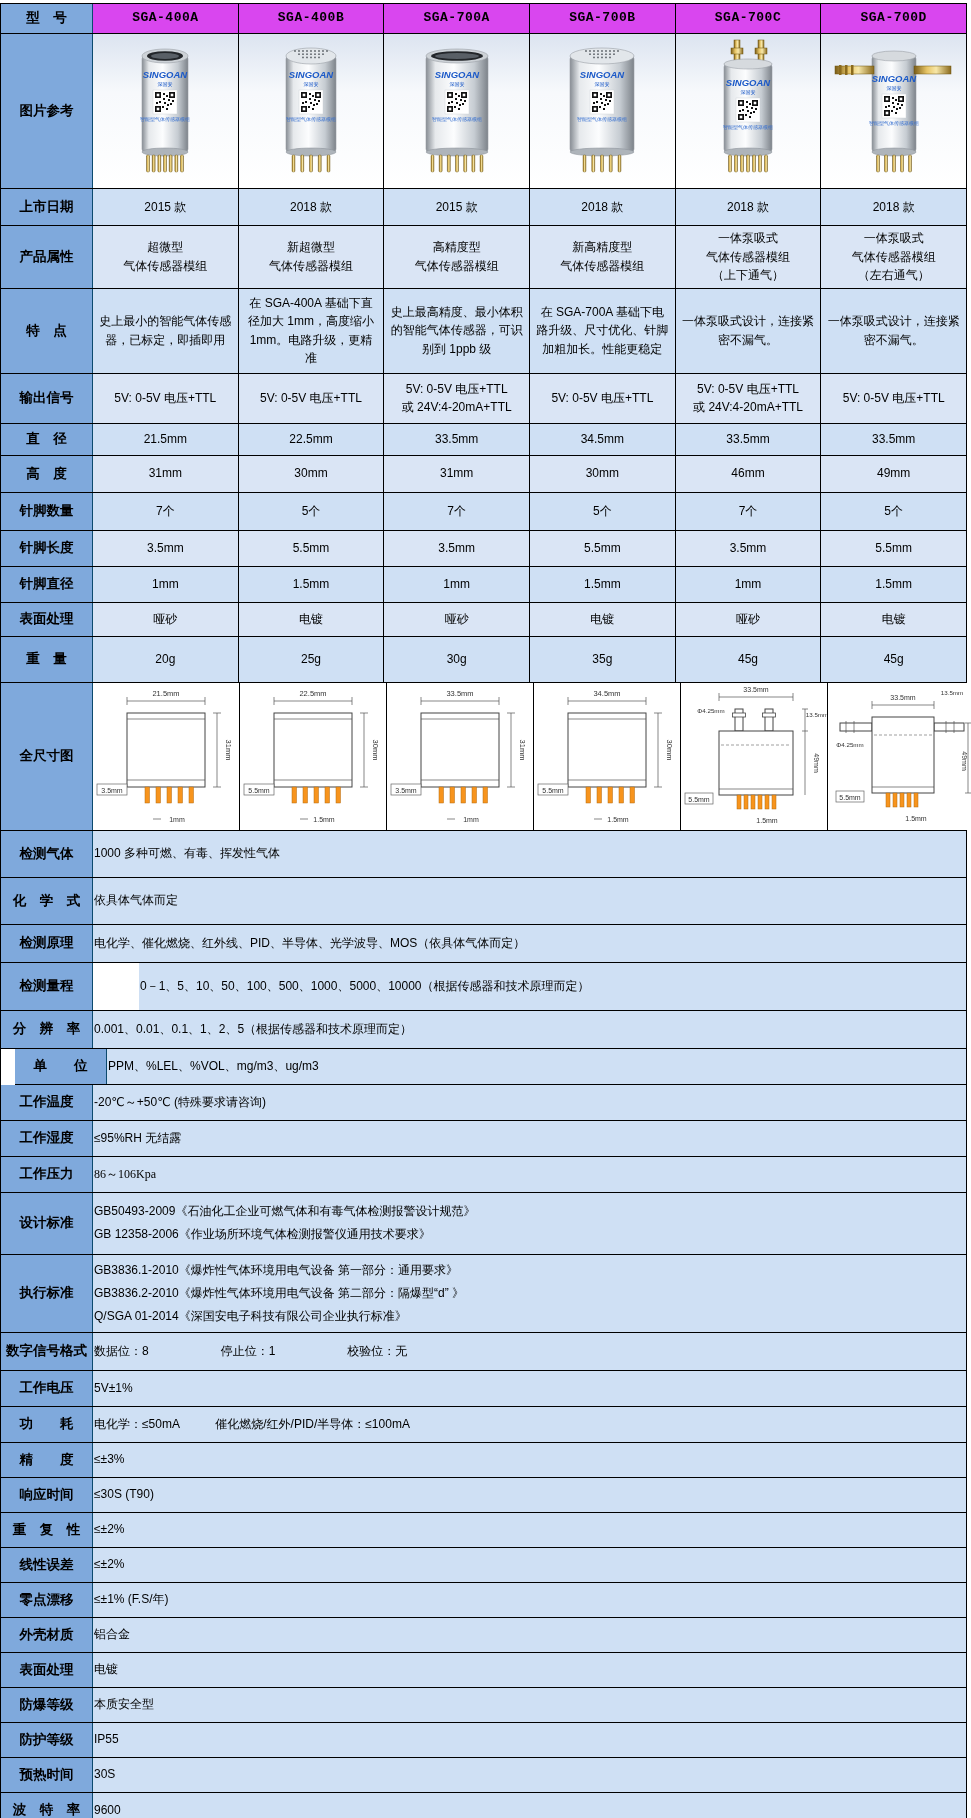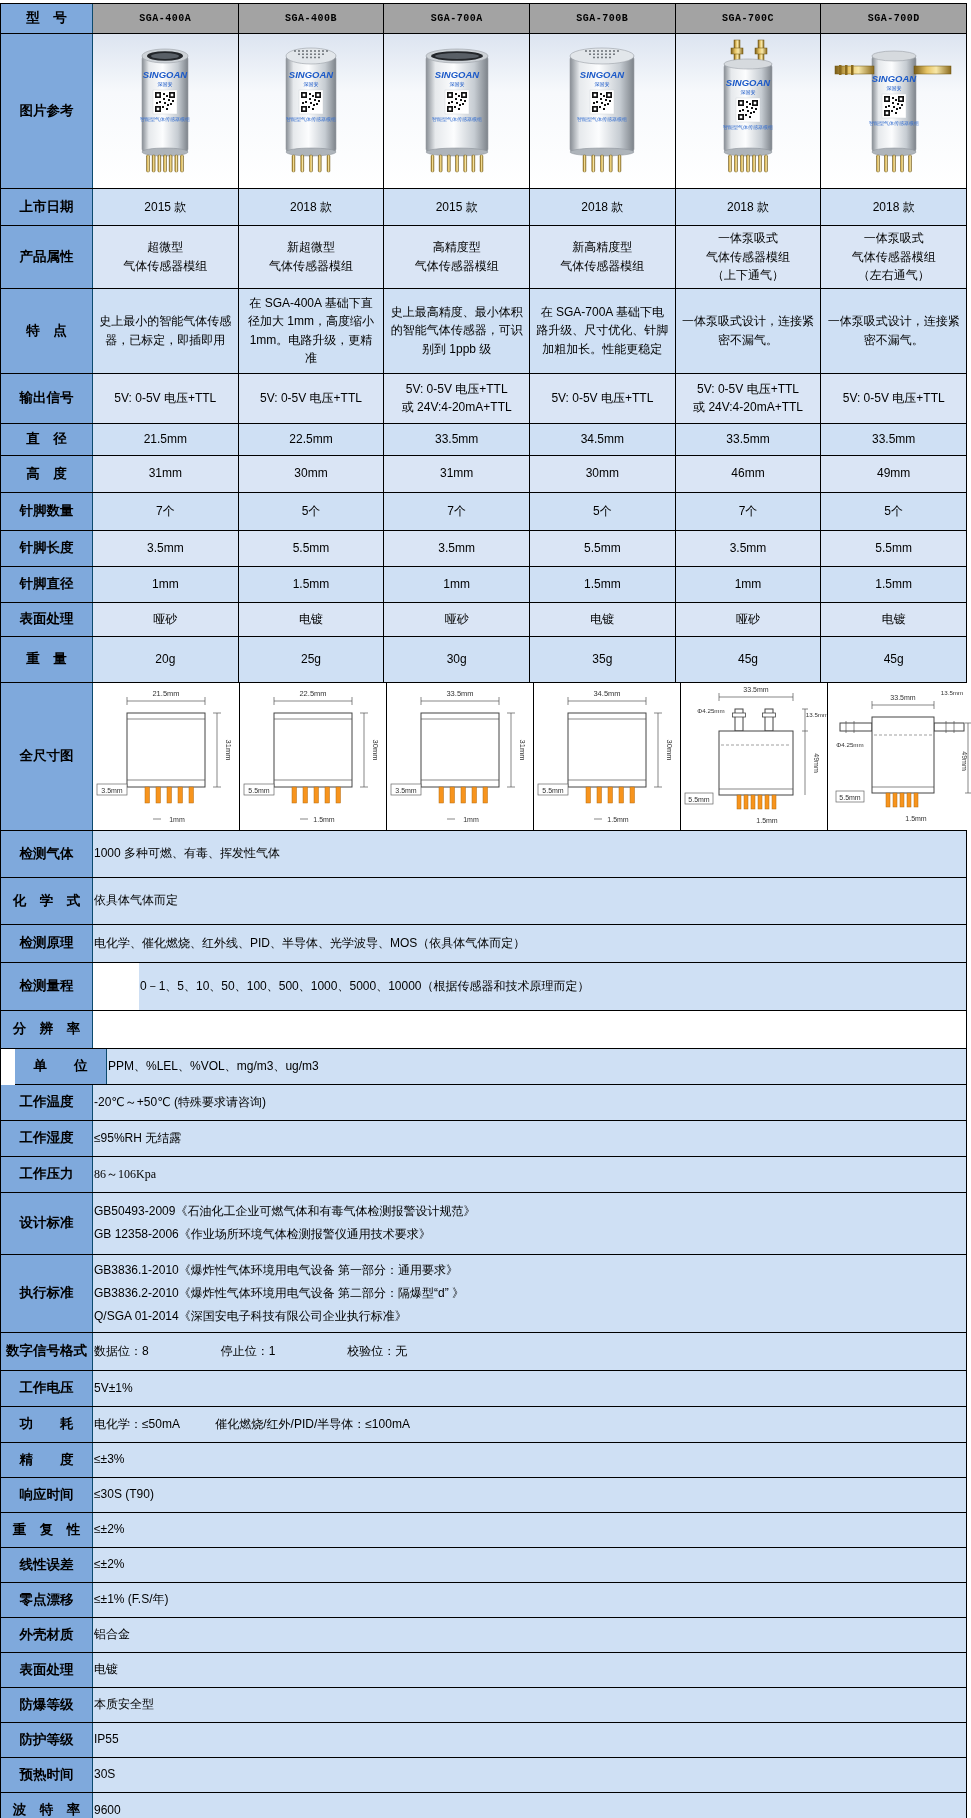--- a/index.html
+++ b/index.html
@@ -9,21 +9,21 @@
   .trow:last-child{border-bottom:none}
   .lbl{flex:0 0 92px;background:#7fa9dc;display:flex;align-items:center;justify-content:center;
        font-weight:bold;font-size:13.5px;text-align:center;border-right:1px solid #0c4a6e;
        white-space:pre-line;padding:2px;line-height:1.5}
   .val{flex:1 1 0;display:flex;align-items:center;justify-content:center;text-align:center;
        font-size:12px;border-right:1px solid #000;padding:3px 6px;white-space:pre-line;
        background:#cfe0f4;line-height:1.55}
   .trow .val:last-child{border-right:none}
   .alt{background:#dae5f5}
   .model{font-family:"Liberation Mono","DejaVu Sans Mono",monospace;font-weight:bold;
-         font-size:10px;background:#a3a3a3;letter-spacing:.5px}
+         font-size:13px;background:#d946ef;letter-spacing:.5px}
   .imgcell{background:linear-gradient(#dce4f0,#f7f9fc 38%,#ffffff);padding:0}
   .drawcell{background:#fff;padding:0}
   .wide{justify-content:flex-start;text-align:left;padding-left:1px;white-space:pre-wrap;line-height:1.9}
   svg{display:block;margin:0 auto}
 </style>
 </head>
 <body>
 
 <div id="app">
     <div class="trow" style="min-height: 30px;">
@@ -650,20 +650,21 @@
     <div class="trow" style="min-height: 38px;">
       <div class="lbl">检测原理</div>
       <div class="val wide">电化学、催化燃烧、红外线、PID、半导体、光学波导、MOS（依具体气体而定）</div>
     </div>
     <div class="trow" style="min-height: 48px; gap: 46px;">
       <div class="lbl">检测量程</div>
       <div class="val wide">0－1、5、10、50、100、500、1000、5000、10000（根据传感器和技术原理而定）</div>
     </div>
     <div class="trow" style="min-height: 38px;">
       <div class="lbl">分　辨　率</div>
+      <div class="val wide">0.001、0.01、0.1、1、2、5（根据传感器和技术原理而定）</div>
     </div>
     <div class="trow" style="min-height: 36px; margin-left: 14px;">
       <div class="lbl">单　　位</div>
       <div class="val wide">PPM、%LEL、%VOL、mg/m3、ug/m3</div>
     </div>
     <div class="trow" style="min-height: 36px; justify-content: flex-end;">
       <div class="lbl">工作温度</div>
       <div class="val wide">-20℃～+50℃ (特殊要求请咨询)</div>
     </div>
     <div class="trow" style="min-height: 36px;">

